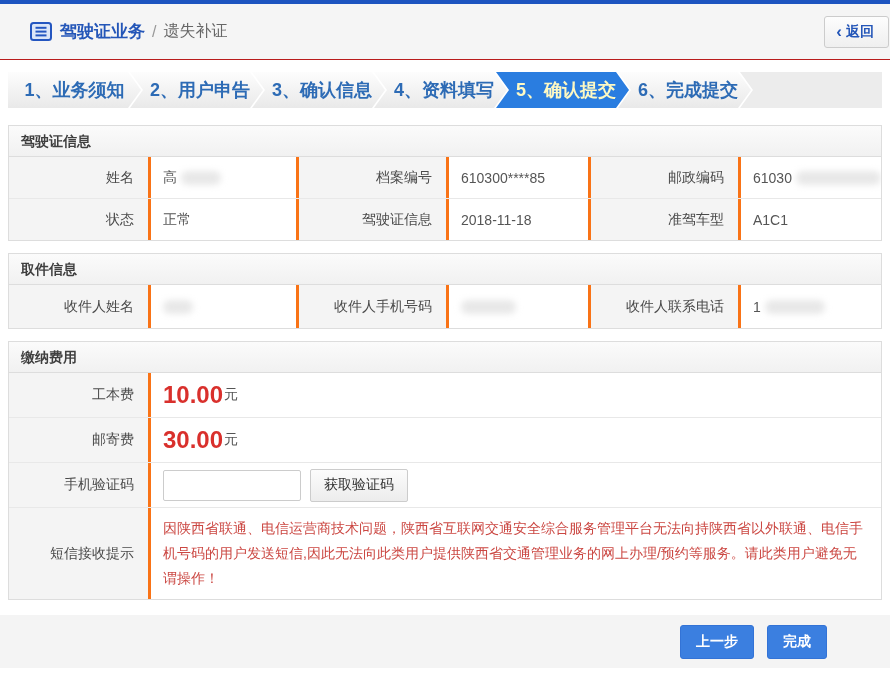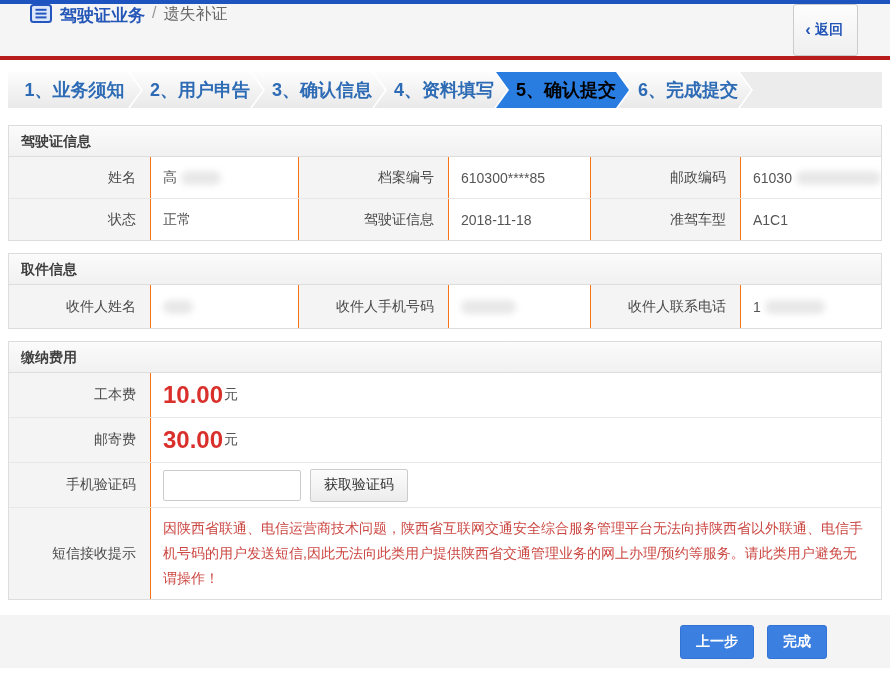--- a/index.html
+++ b/index.html
@@ -3,54 +3,54 @@
 <meta charset="utf-8">
 <style>
   * { margin:0; padding:0; box-sizing:border-box; }
   html,body { width:890px; height:685px; background:#fff; overflow:hidden;
     font-family:"Liberation Sans","DejaVu Sans",sans-serif; font-size:14px; color:#555; }
 
   
   .topbar { height:4px; background:#1d54c0; }
 
   
-  .header { height:56px; background:#f5f5f5; border-bottom:4px solid #b91c1c;
-    display:flex; padding:0 32px 0 30px; }
+  .header { height:56px; background:#f5f5f5; border-bottom:1px solid #b91c1c;
+    display:flex; align-items:center; padding:0 1px 0 30px; }
   .hd-icon { display:inline-flex; margin-right:8px; }
   .hd-title { color:#2456b8; font-size:17px; font-weight:bold; }
   .hd-sep { color:#999; font-size:16px; margin:0 7px; }
   .hd-sub { color:#666; font-size:16px; }
   .back-btn { margin-left:auto; background:linear-gradient(#fdfdfd,#efefef);
     border:1px solid #ccc; border-radius:3px; padding:6px 14px 6px 11px;
     color:#2456b8; font-size:14px; font-weight:bold; cursor:pointer; display:flex; align-items:center; }
   .back-btn .chev { font-size:17px; line-height:14px; margin-right:4px; font-weight:bold; }
 
   
   .steps { display:flex; margin:12px 8px 17px; height:36px; }
   .step { width:133px; text-align:center; line-height:36px; font-size:18px; font-weight:bold;
     color:#2d6bb5; background:linear-gradient(#fdfdfd,#e9e9e9); cursor:pointer;
     clip-path:polygon(0 0, calc(100% - 13px) 0, 100% 50%, calc(100% - 13px) 100%, 0 100%, 13px 50%);
     margin-left:-11px; padding-left:7px; }
   .step:first-child { clip-path:polygon(0 0, calc(100% - 13px) 0, 100% 50%, calc(100% - 13px) 100%, 0 100%);
     margin-left:0; padding-left:0; }
-  .step.active { background:#2a7de0; color:#000000; }
+  .step.active { background:#2a7de0; color:#fef9c3; }
   .steps-tail { flex:1; background:#ececec; margin-left:-11px;
     clip-path:polygon(0 0, 100% 0, 100% 100%, 0 100%, 13px 50%); }
 
   
   .section { margin:0 8px 12px; }
   .sec-head { border:1px solid #ddd; background:linear-gradient(#fbfbfb,#f1f1f1);
     padding:0 12px; height:32px; line-height:31px; font-weight:bold; color:#3f3f3f; font-size:14px; }
   .tbl { border:1px solid #ddd; border-top:none; background:#fff; }
   .row { display:grid; border-bottom:1px solid #e8e8e8; }
   .tbl .row:last-child { border-bottom:none; }
   .cols6 { grid-template-columns:142px 148px 150px 142px 150px auto; }
   .colsAddr { grid-template-columns:142px 440px 150px auto; }
   .cols2 { grid-template-columns:142px auto; }
-  .cell { display:flex; align-items:center; border-right:1px solid #f97316; overflow:hidden; }
+  .cell { display:flex; align-items:center; border-right:3px solid #f97316; overflow:hidden; }
   .row .cell:last-child { border-right:none; }
   .lbl { background:#f4f4f4; justify-content:flex-end; padding-right:14px; color:#4a4a4a; }
   .val { background:#fff; padding-left:12px; color:#555; }
   .h41 { height:41px; } .h43 { height:43px; } .h44 { height:44px; } .h64 { min-height:64px; }
 
   
   .smudge { display:inline-block; height:14px; border-radius:7px; background:#e8e8e8;
     filter:blur(3px); vertical-align:middle; margin-left:4px; }
   .w30{width:30px;} .w40{width:40px;} .w55{width:55px;} .w60{width:60px;} .w90{width:90px;} .w120{width:120px;}
 

